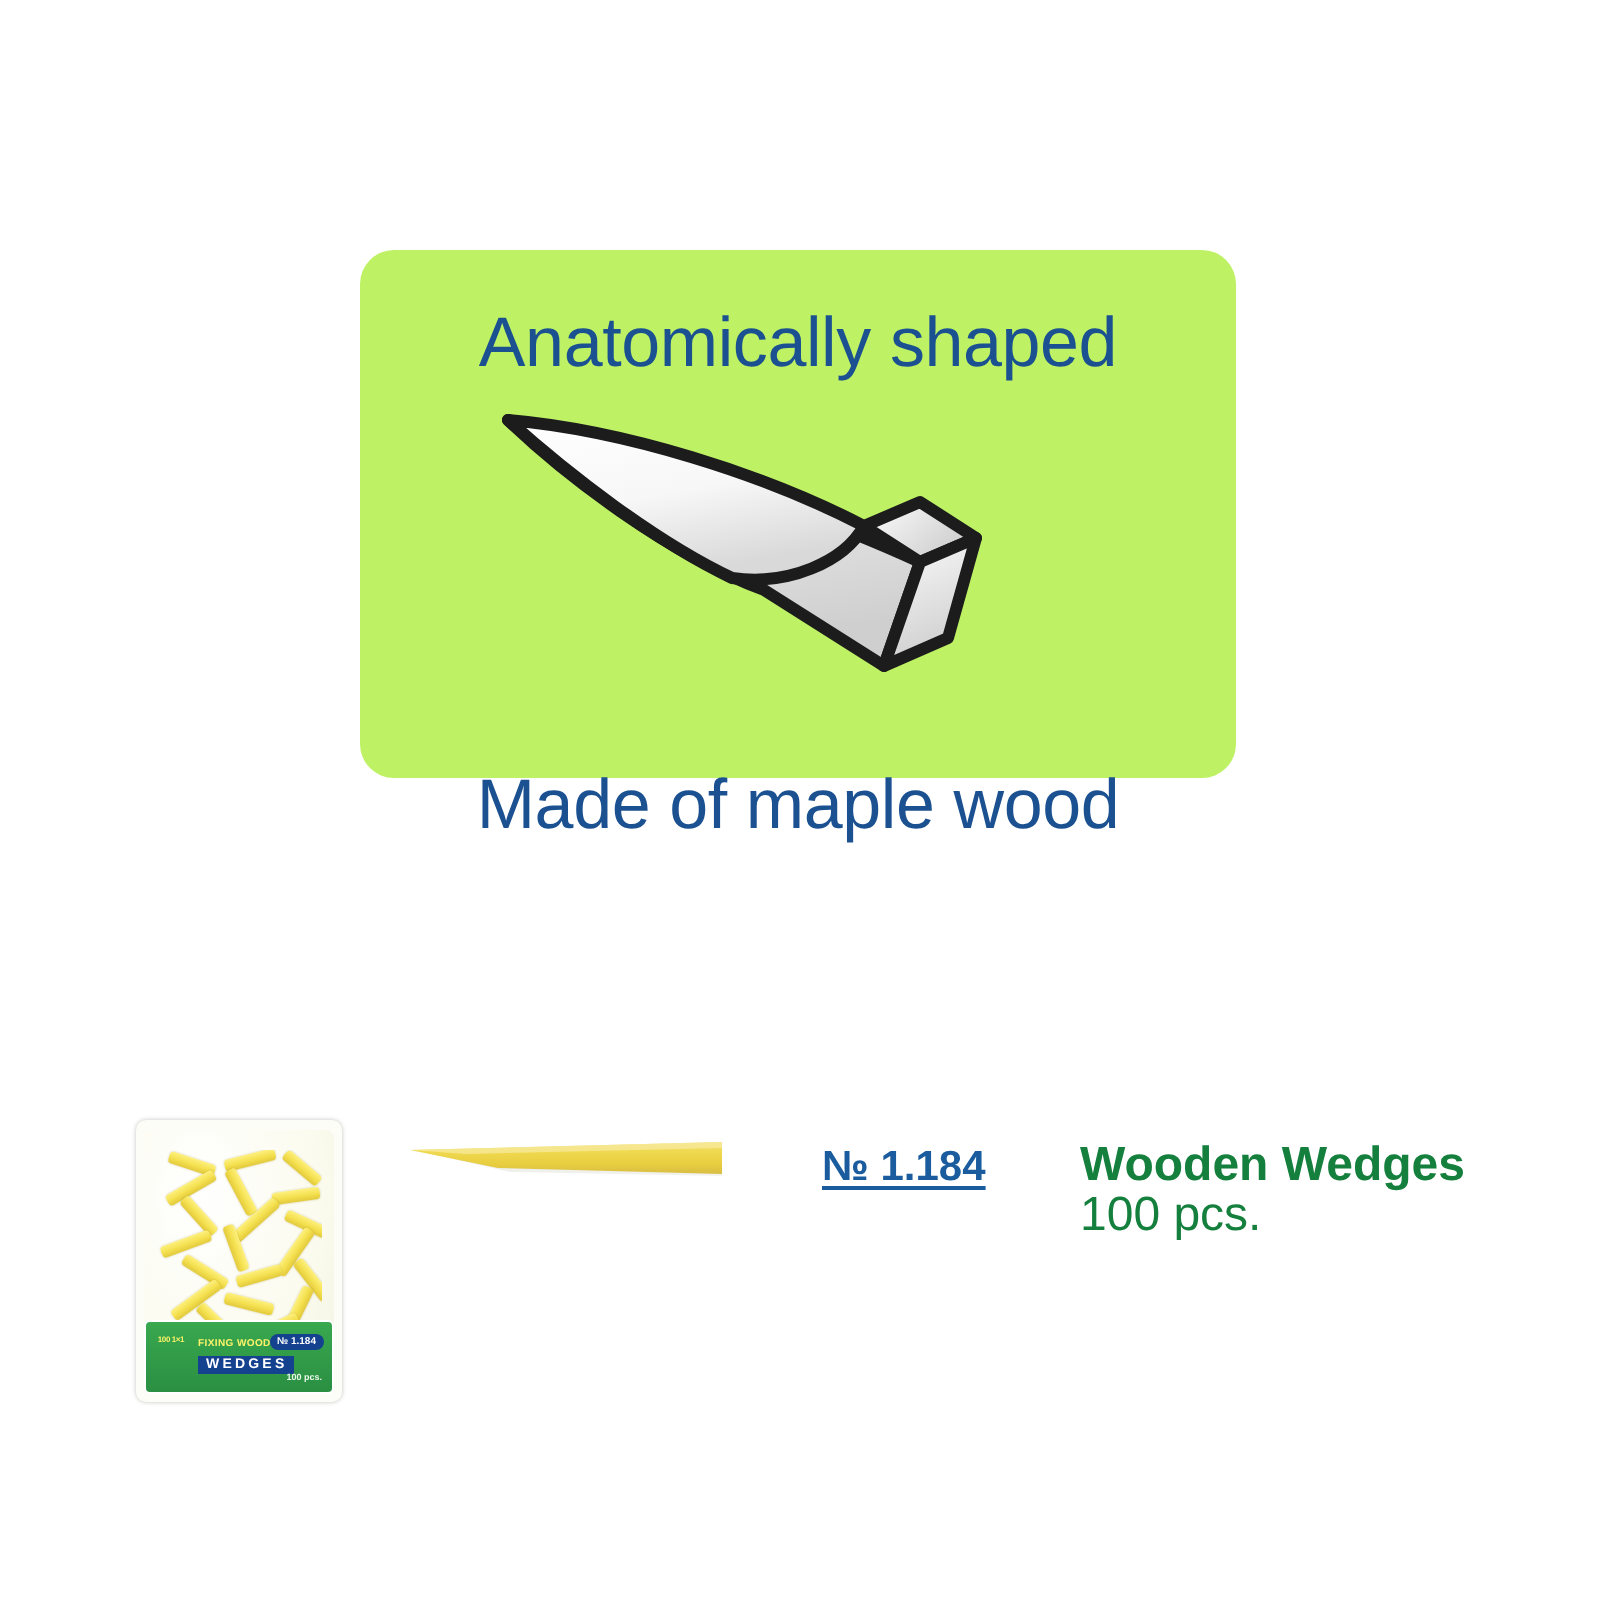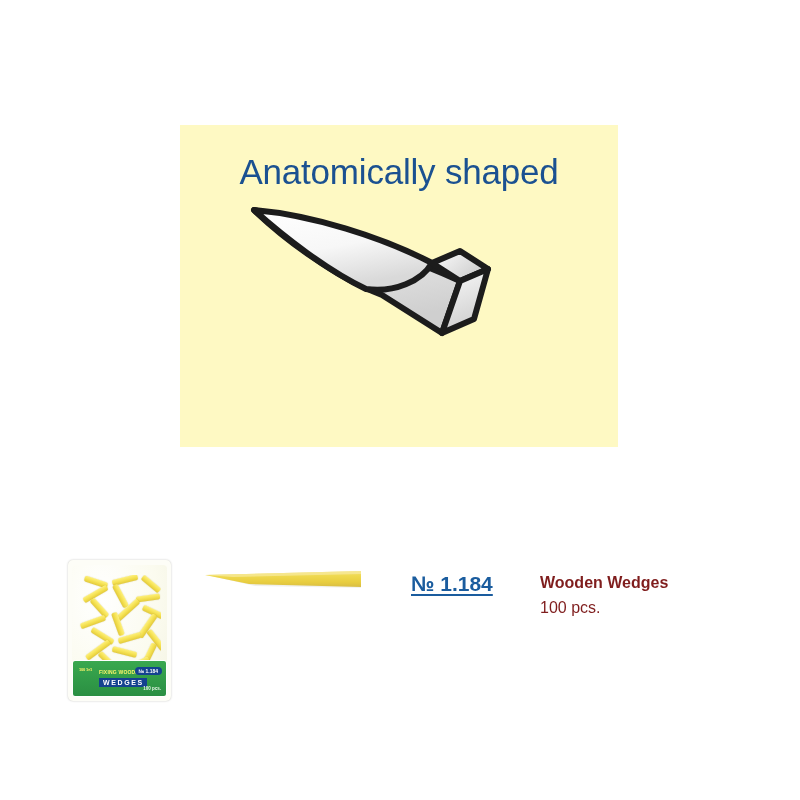--- a/index.html
+++ b/index.html
@@ -15,22 +15,23 @@
     font-family: "Liberation Sans", sans-serif;
     -webkit-font-smoothing: antialiased;
   }
 
   
   #feature-panel {
     position: absolute;
     left: 180px;
     top: 125px;
     width: 438px;
-    height: 322px;
-    background: #fef9c3;
+    height: 264px;
+    background: #bef264;
+    border-radius: 17px;
   }
 
   .feature-line {
     position: absolute;
     left: 0;
     width: 438px;
     text-align: center;
     color: #1b5191;
     font-family: "Liberation Sans", sans-serif;
     font-weight: 400;
@@ -174,22 +175,22 @@
     text-decoration: underline;
     text-underline-offset: 3px;
     white-space: nowrap;
   }
 
   
   #product-description {
     position: absolute;
     left: 540px;
     top: 570px;
-    color: #7f1d1d;
-    font-size: 16px;
+    color: #15803d;
+    font-size: 24px;
     line-height: 25px;
     white-space: nowrap;
   }
   #product-name {
     font-weight: bold;
     display: block;
   }
   #product-variant { display: block; }
   #product-quantity { display: block; }
 </style>
@@ -221,20 +222,21 @@
       <path d="M12,25 C40,52 92,92 140,110 L200,148 L218,96 C170,74 90,45 12,25 Z" fill="url(#gSide)" stroke="#1c1c1c" stroke-width="6" stroke-linejoin="round"></path>
 
       <path d="M12,25 C70,30 140,52 190,78 C180,96 152,108 124,104 C86,86 42,52 12,25 Z" fill="url(#gTop)" stroke="#1c1c1c" stroke-width="6" stroke-linejoin="round"></path>
 
       <path d="M190,78 L218,96 L246,84 L218,66 Z" fill="url(#gEnd)" stroke="#1c1c1c" stroke-width="6" stroke-linejoin="round"></path>
 
       <path d="M200,148 L218,96 L246,84 L232,134 Z" fill="url(#gSide)" stroke="#1c1c1c" stroke-width="6" stroke-linejoin="round"></path>
     </svg>
   </div>
 
+  <div class="feature-line" id="feature-line-bottom">Made of maple wood</div>
 </div>
 
 <div id="product-box">
   <div id="box-tray">
     <div id="box-wedge-pile">
       <i style="left:6px;  top:4px;  width:24px; height:6px; transform:rotate(18deg)"></i>
       <i style="left:34px; top:2px;  width:26px; height:6px; transform:rotate(-14deg)"></i>
       <i style="left:62px; top:6px;  width:22px; height:6px; transform:rotate(40deg)"></i>
       <i style="left:4px;  top:16px; width:27px; height:6px; transform:rotate(-30deg)"></i>
       <i style="left:30px; top:18px; width:25px; height:6px; transform:rotate(62deg)"></i>

